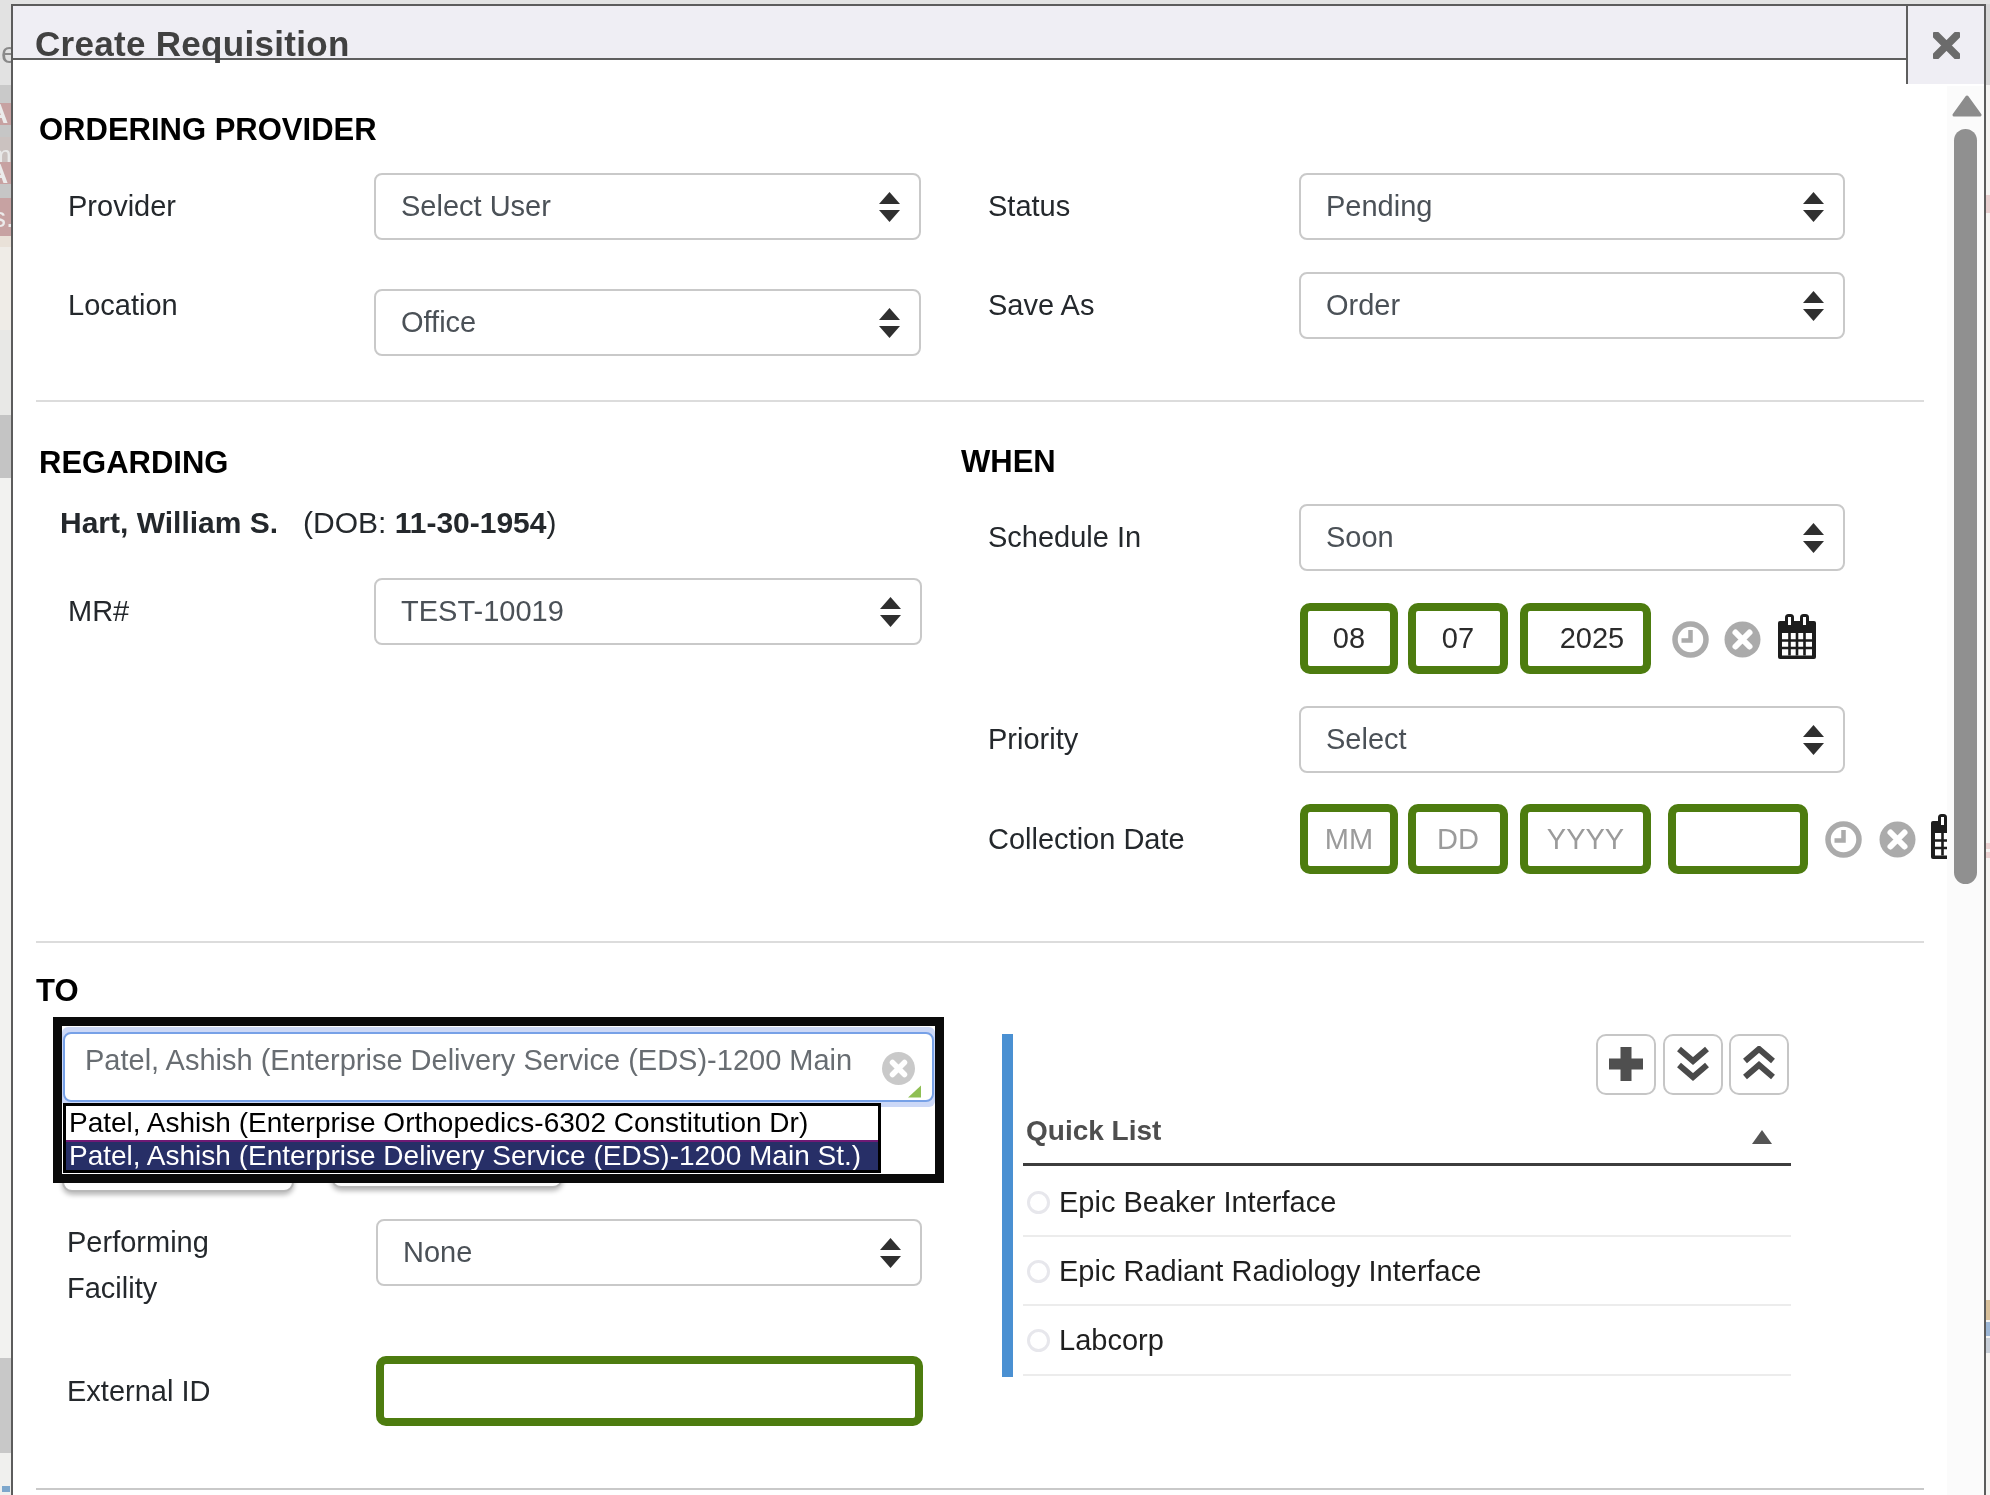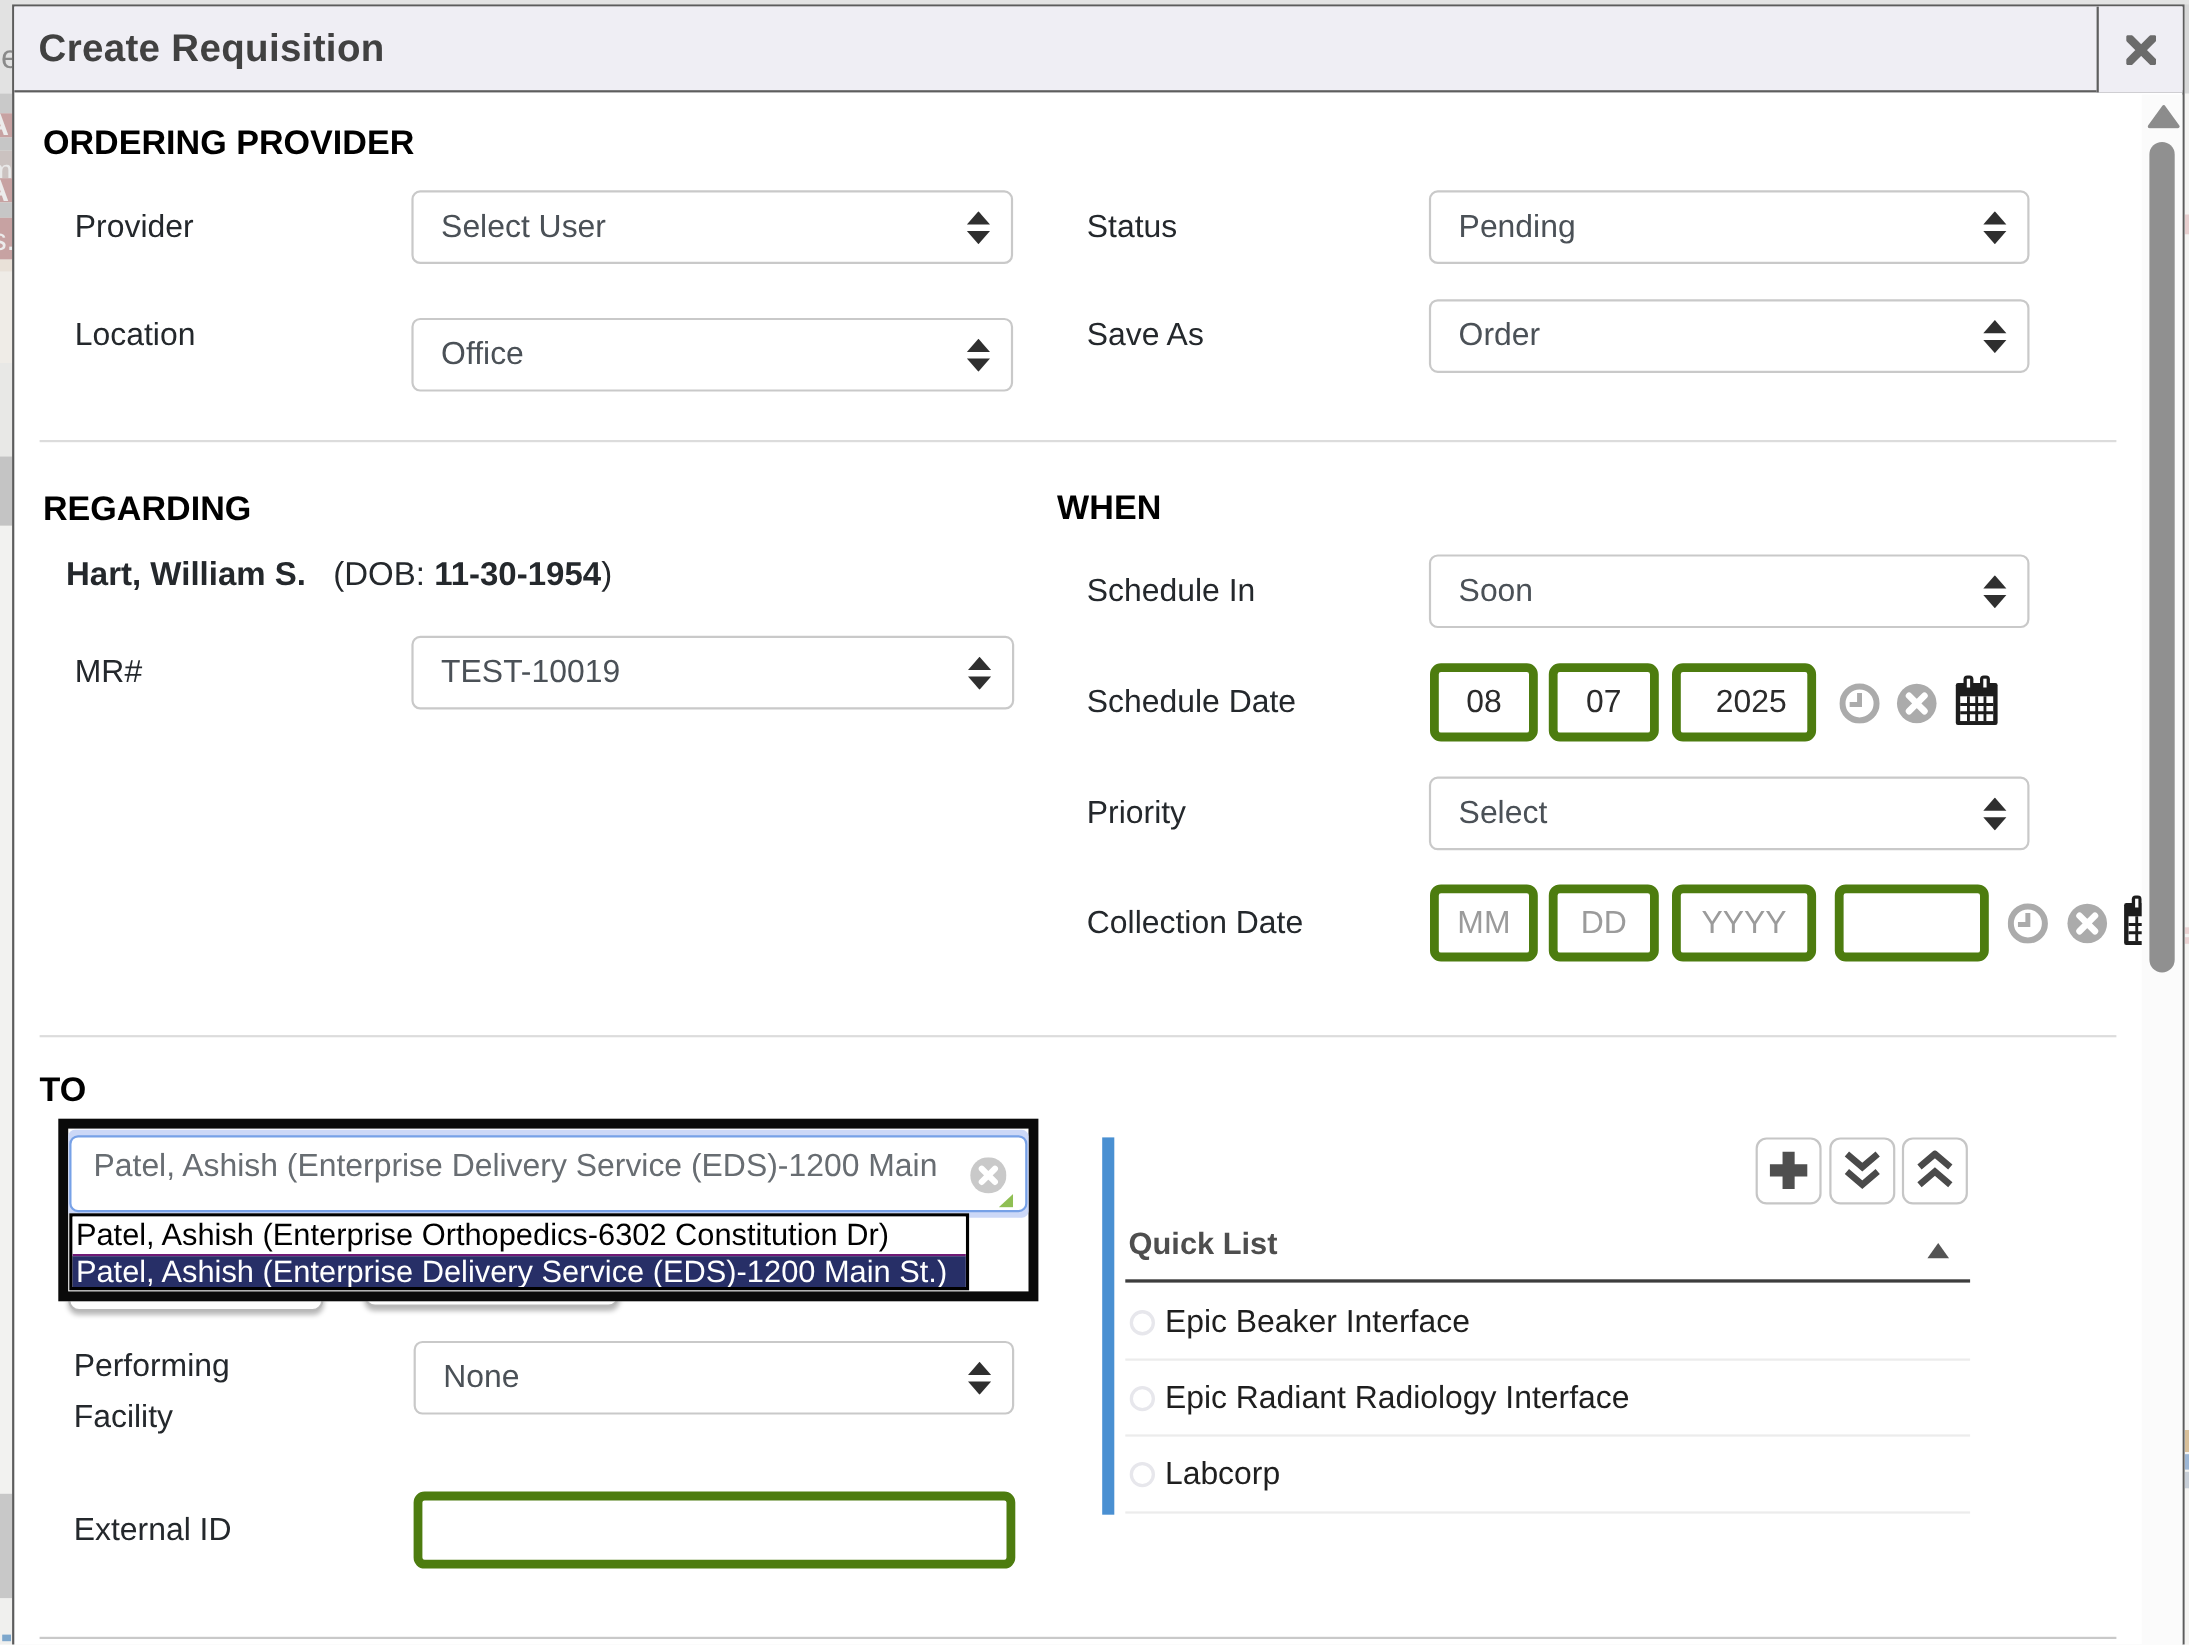--- a/index.html
+++ b/index.html
@@ -7,21 +7,21 @@
   body { font-family:"Liberation Sans", sans-serif; background:#f0f0ee; position:relative; }
   #stage { position:absolute; left:0; top:0; width:1990px; height:1495px; }
   .abs { position:absolute; }
 
   
   .bgblock { position:absolute; overflow:hidden; }
 
   
   #modal-frame { position:absolute; left:11px; top:4px; width:1975px; height:1600px;
     border:2px solid #5c5c5c; background:#fff; }
-  #modal-header { position:absolute; left:13px; top:6px; width:1971px; height:78px;
+  #modal-header { position:absolute; left:13px; top:6px; width:1971px; height:54px;
     background:#efeef4; border-bottom:2px solid #5e5e5e; }
   #modal-title { position:absolute; left:22px; top:0; height:78px; line-height:76px;
     font-size:35px; font-weight:bold; color:#414141; letter-spacing:0.3px; }
   #close-box { position:absolute; left:1906px; top:6px; width:78px; height:78px;
     border-left:2px solid #5e5e5e; background:#efeef4; cursor:pointer; }
 
   
   #scroll-track { position:absolute; left:1947px; top:86px; width:37px; height:1409px; background:#fbfbfb; }
   #scroll-thumb { position:absolute; left:7px; top:43px; width:23px; height:755px; border-radius:12px; background:#909090; }
 
@@ -175,21 +175,20 @@
 
   <div class="flabel" style="left:988px; top:504px; line-height:67px;">Schedule In</div>
   <div class="sel" style="left:1299px; top:504px; width:546px; height:67px;">
     <span class="sval">Soon</span>
     <svg class="caret" width="23" height="30" viewBox="0 0 23 30">
         <path d="M11.5 0 L22 12 L1 12 Z" fill="#2f2f2f"></path>
         <path d="M11.5 30 L1 18 L22 18 Z" fill="#2f2f2f"></path>
       </svg>
   </div>
 
-  <div class="flabel" style="left:988px; top:603px; line-height:71px;">Schedule Date</div>
   <input class="dinp" style="left: 1300px; top: 603px; width: 98px; height: 71px;" value="08">
   <input class="dinp" style="left: 1408px; top: 603px; width: 100px; height: 71px;" value="07">
   <input class="dinp" style="left: 1520px; top: 603px; width: 131px; height: 71px; padding-left: 13px;" value="2025">
   <svg class="abs" style="left:1672px; top:621px;" width="37" height="37" viewBox="0 0 37 37">
     <circle cx="18.5" cy="18.5" r="15.5" fill="none" stroke="#ababab" stroke-width="5.5"></circle>
     <path d="M18.5 9 L18.5 19.5 L9.5 19.5" fill="none" stroke="#ababab" stroke-width="4.5"></path>
   </svg>
   <svg class="abs" style="left:1724px; top:621px;" width="37" height="37" viewBox="0 0 37 37">
     <circle cx="18.5" cy="18.5" r="18" fill="#ababab"></circle>
     <path d="M11.5 11.5 L25.5 25.5 M25.5 11.5 L11.5 25.5" stroke="#fff" stroke-width="6" stroke-linecap="round"></path>

